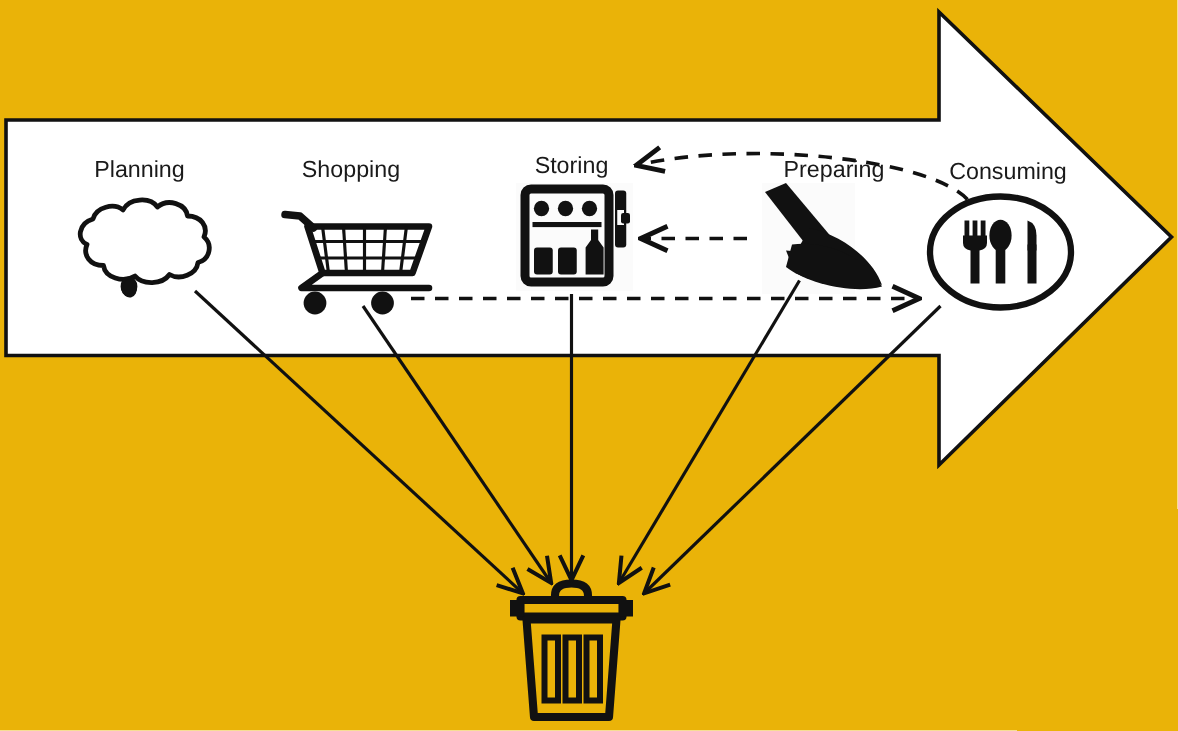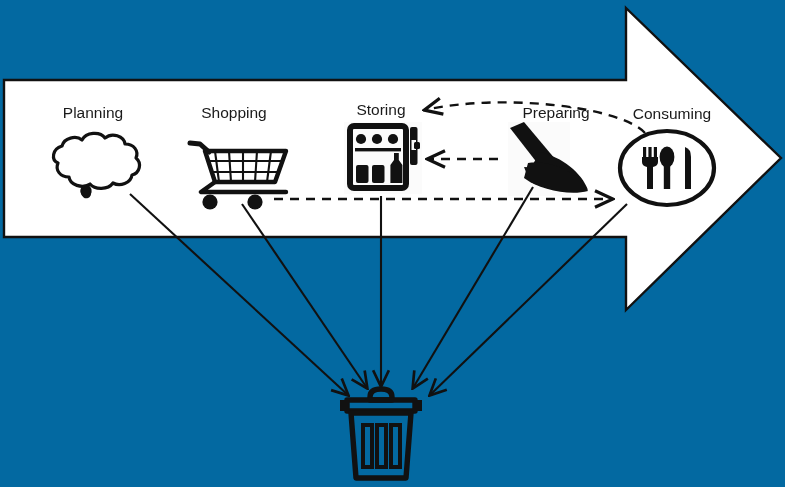--- a/index.html
+++ b/index.html
@@ -7,21 +7,21 @@
     padding: 0;
     background: #ffffff;
   }
   body {
     font-family: "Liberation Sans", sans-serif;
   }
   #diagram-root {
     position: relative;
     width: 785px;
     height: 487px;
-    background: #0369a1;
+    background: #eab308;
     overflow: hidden;
   }
   svg.stage {
     position: absolute;
     top: 0;
     left: 0;
     width: 785px;
     height: 487px;
   }
   .stage-label {

